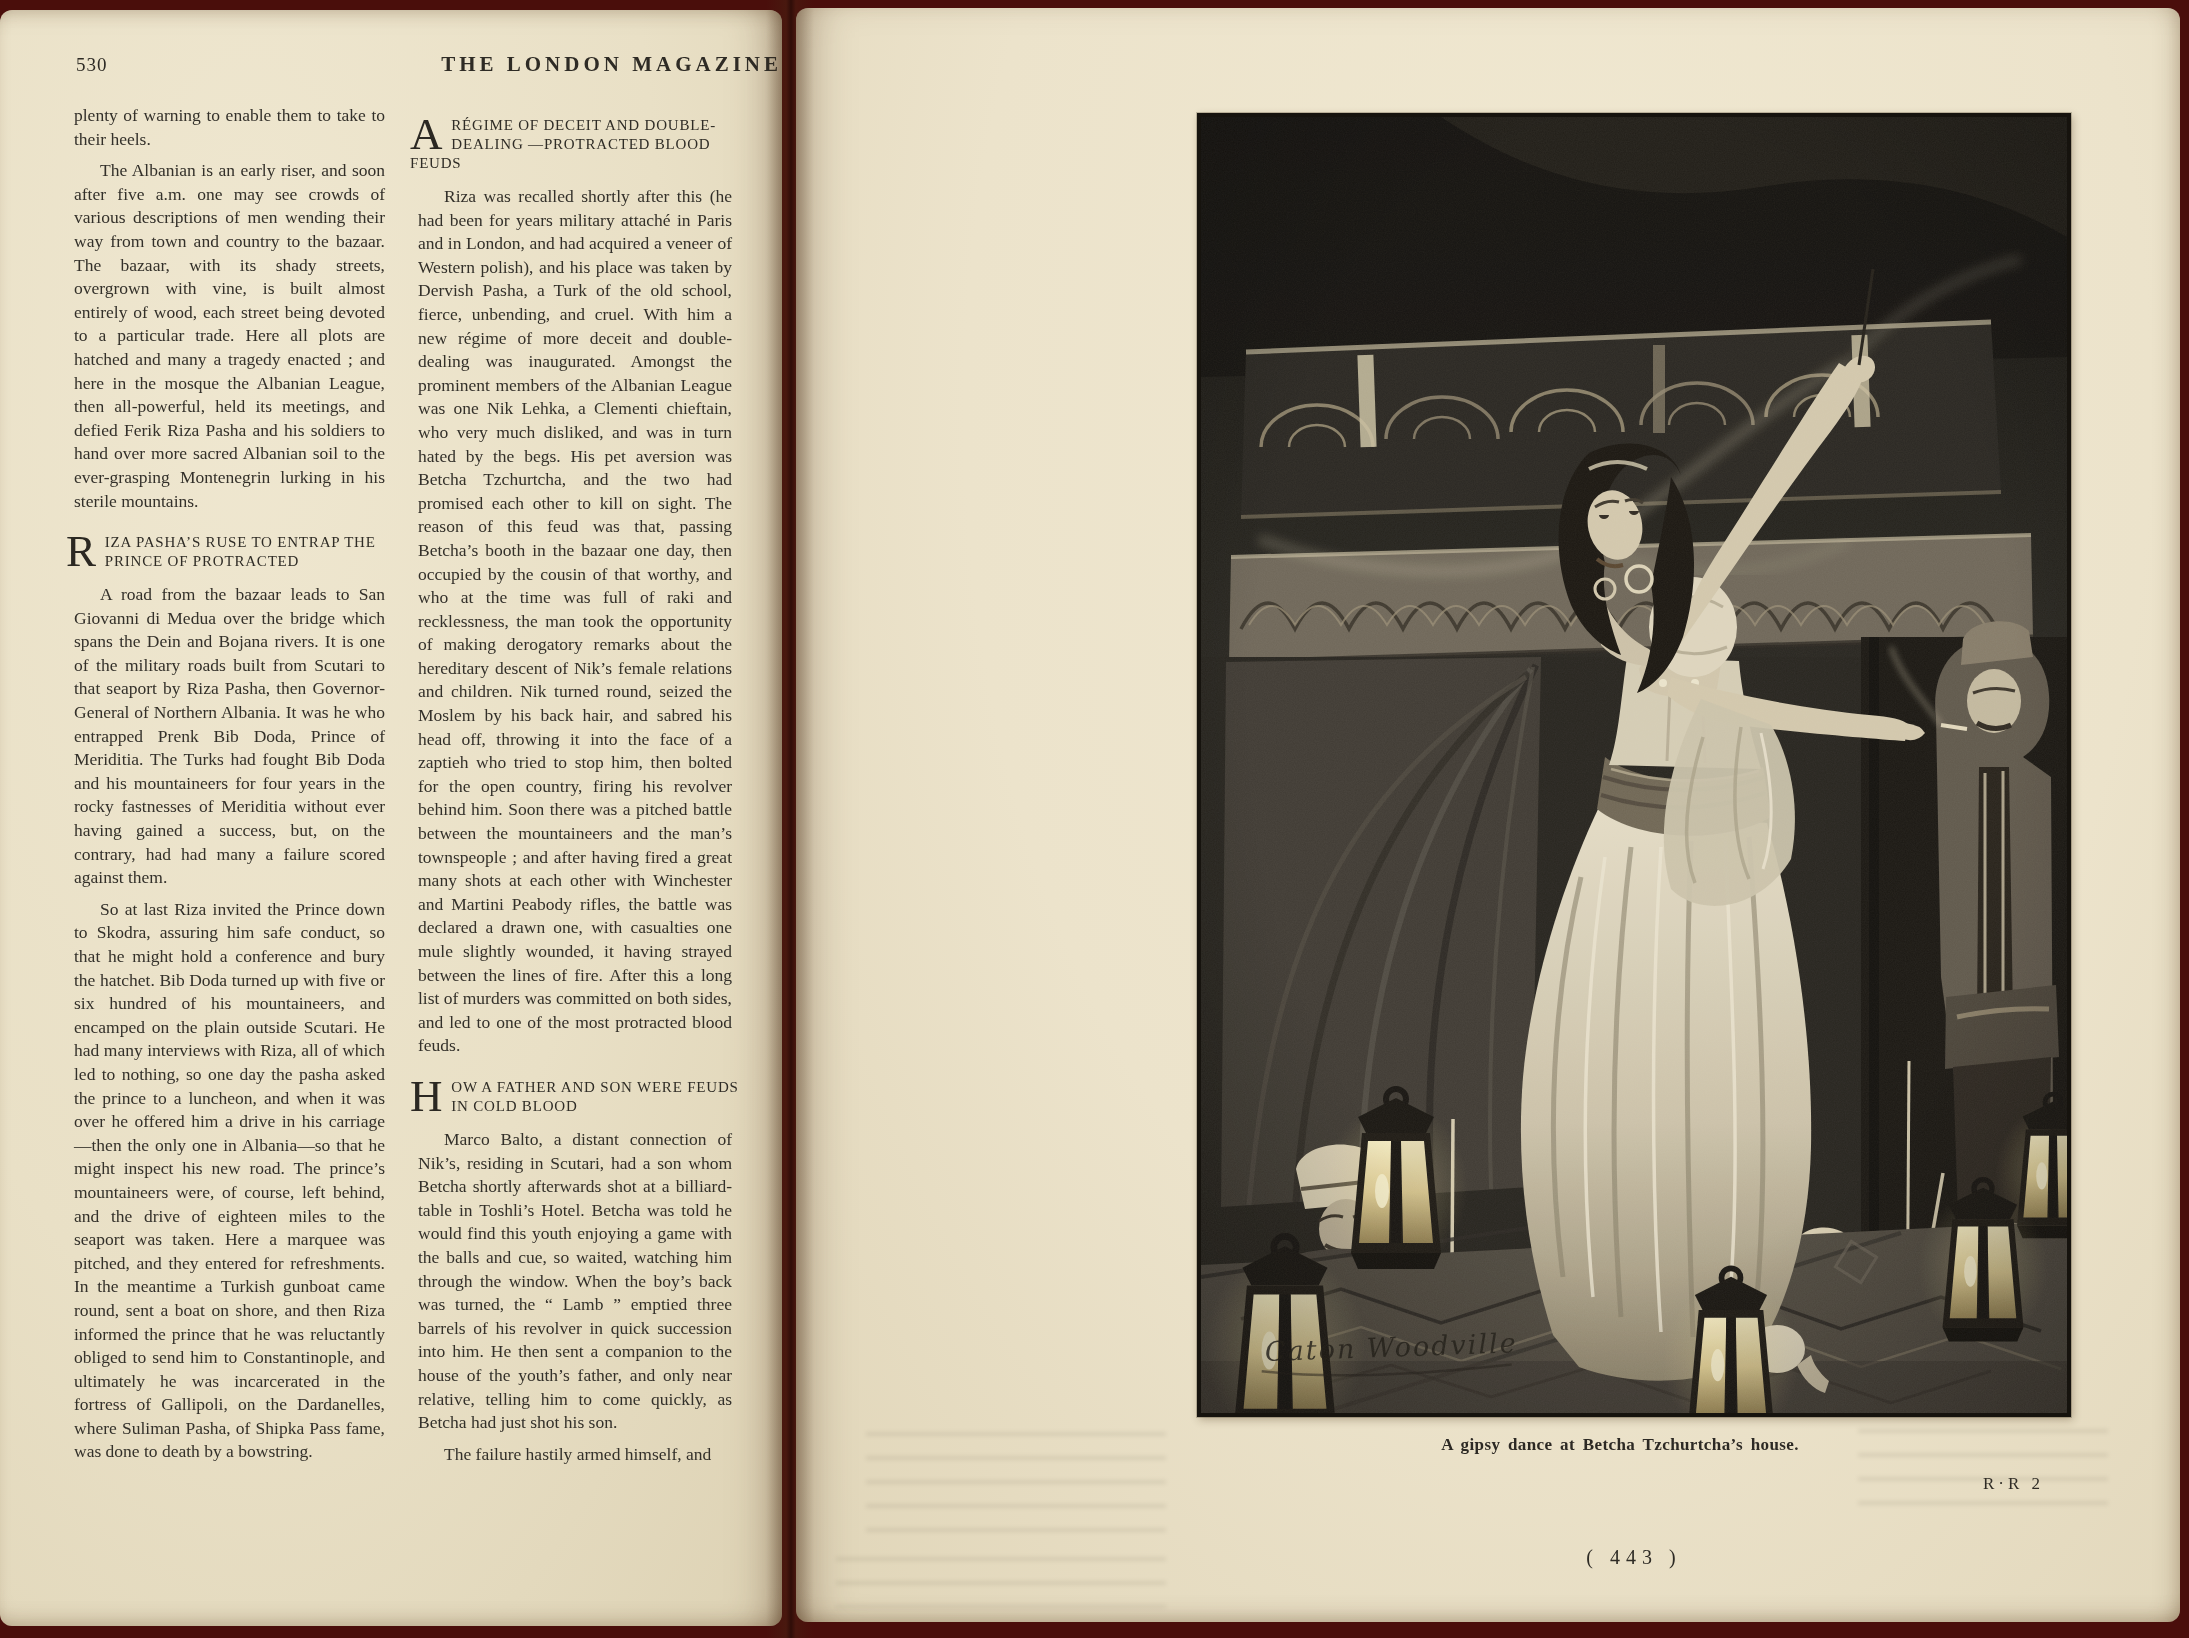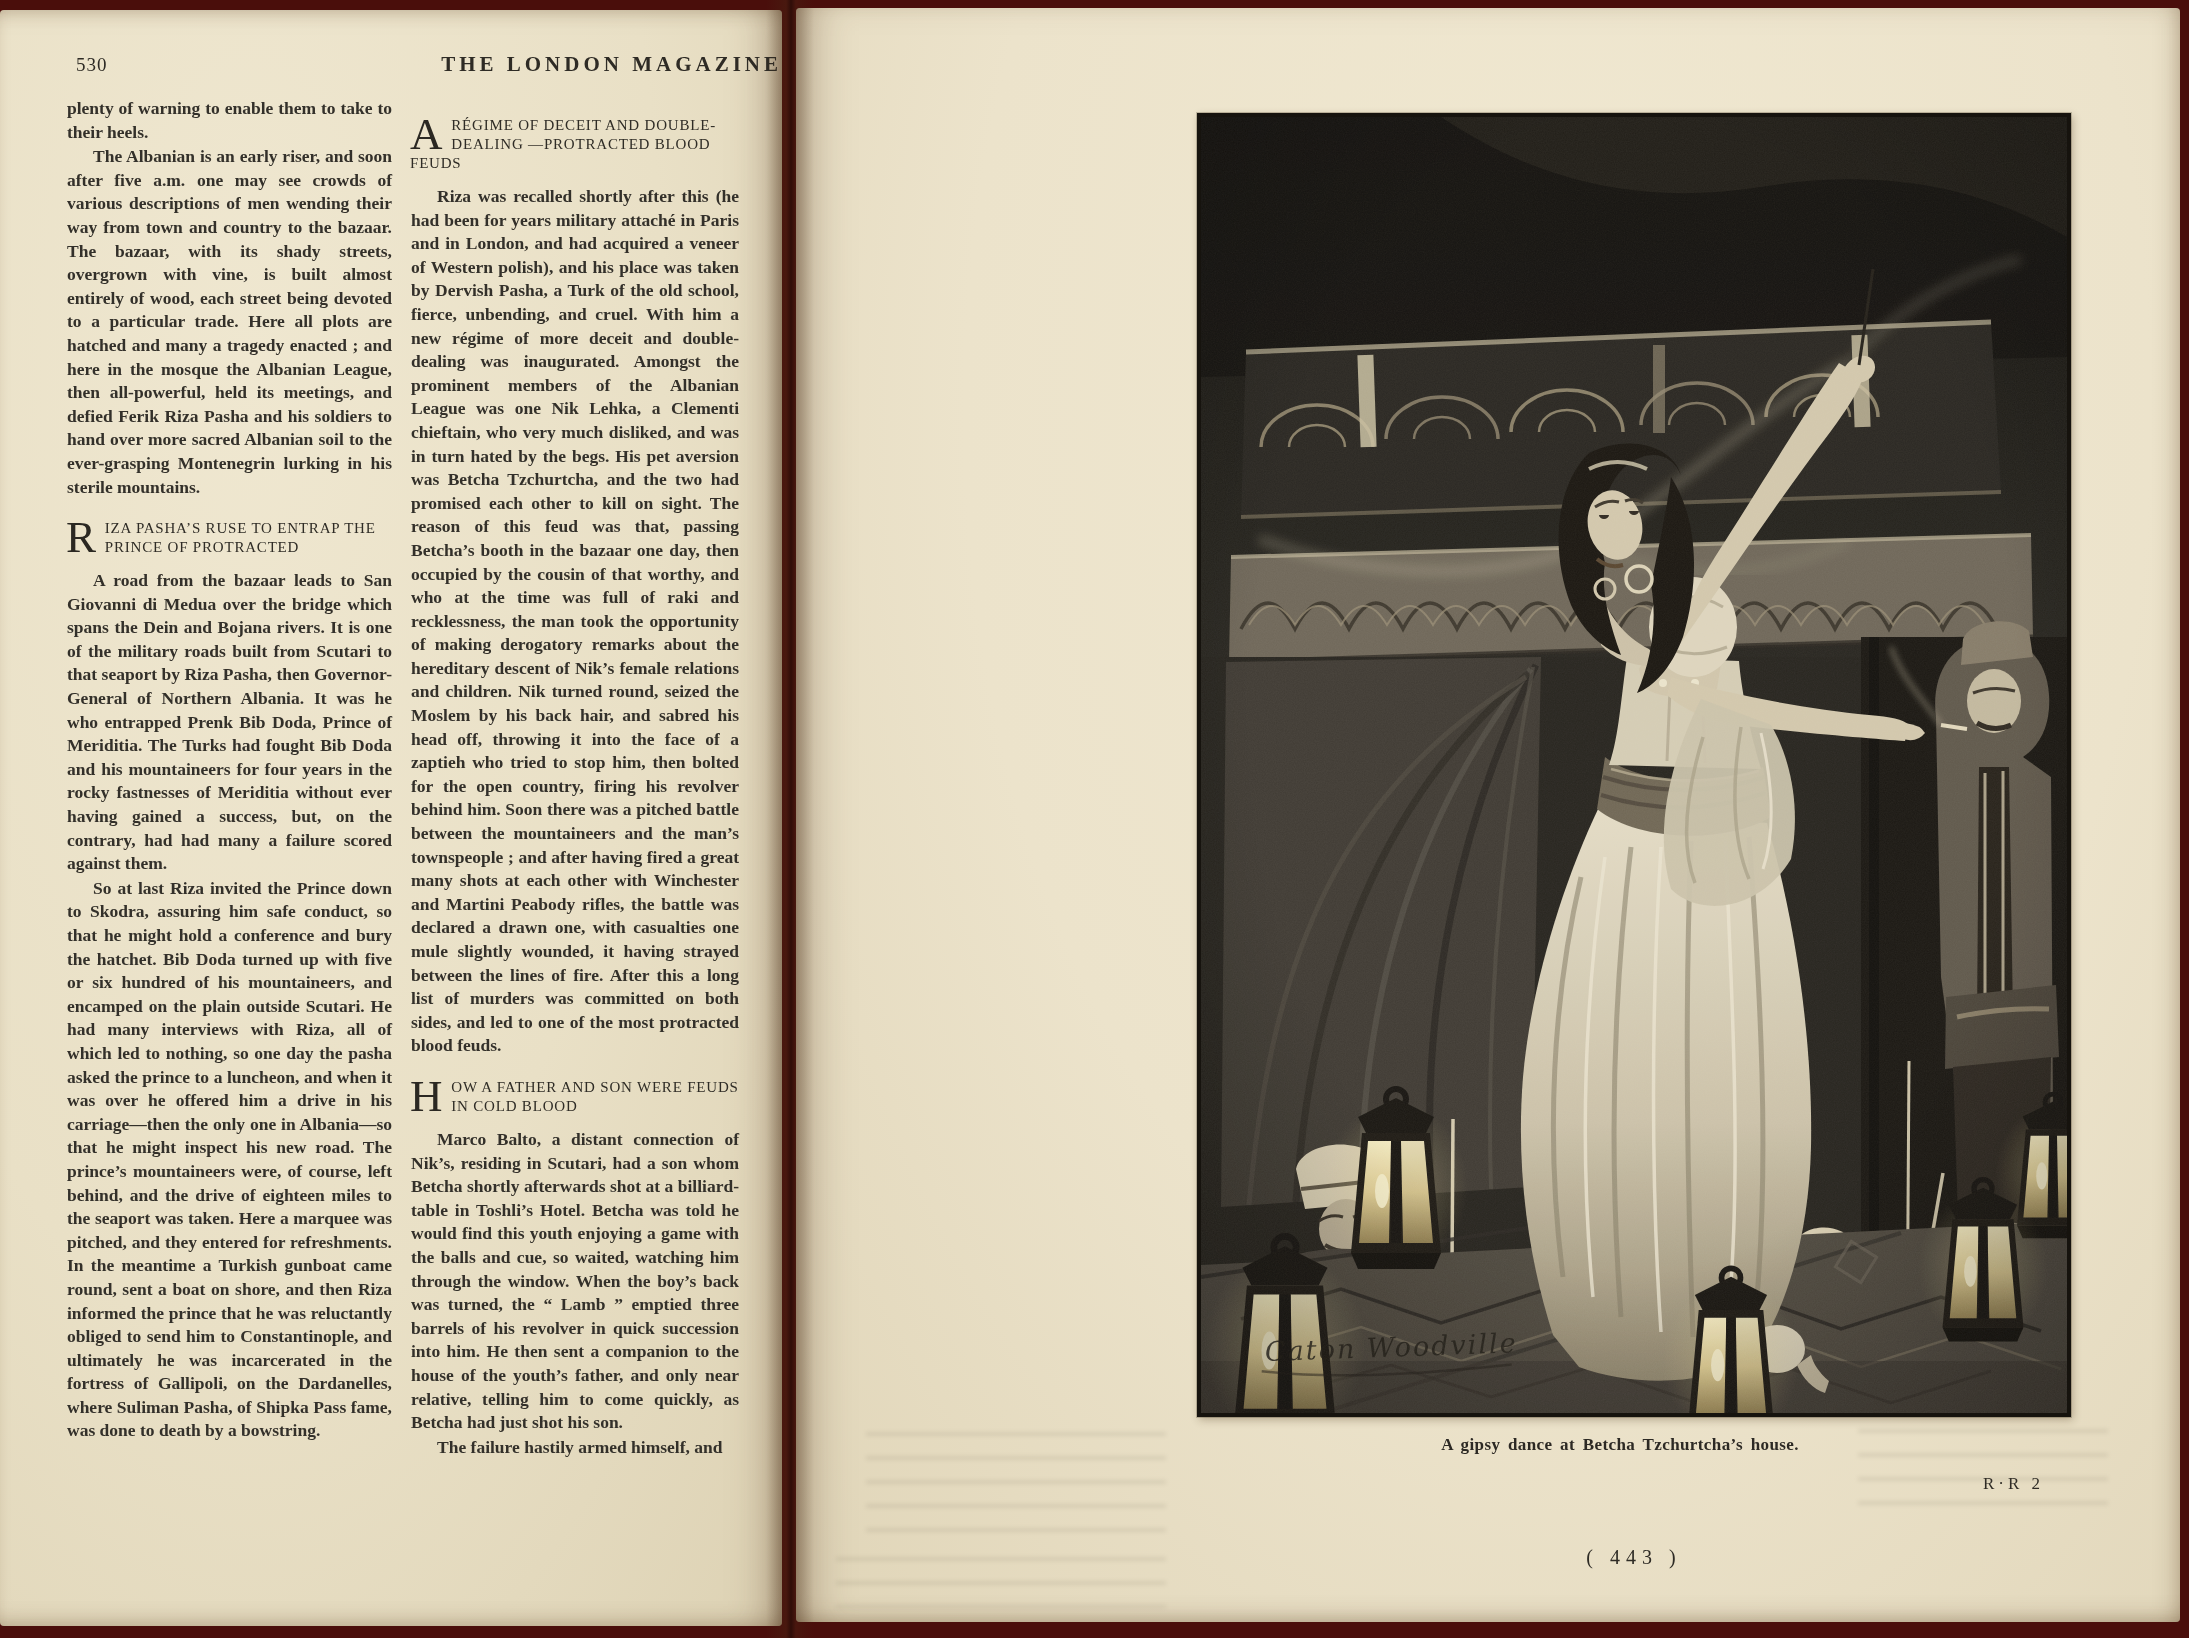--- a/index.html
+++ b/index.html
@@ -1,34 +1,34 @@
 <!DOCTYPE html>
 <html><head>
 <meta charset="utf-8">
 <style>
   html,body{margin:0;padding:0;}
   .stage{position:relative;width:2189px;height:1638px;background:#4a0e0b;overflow:hidden;
          font-family:"Liberation Serif","DejaVu Serif",serif;color:#33302a;}
-  .page{position:absolute;border-radius:4px;}
+  .page{position:absolute;border-radius:12px;}
   .page-left{left:0;top:10px;width:782px;height:1616px;
     background:radial-gradient(ellipse at 32% 22%, #efe7d0 0%, #e9e0c6 55%, #ddd2b4 100%);
     box-shadow:inset -34px 0 46px -30px rgba(80,50,25,.55), inset 0 -14px 22px -14px rgba(90,60,30,.35), inset 0 12px 18px -12px rgba(90,60,30,.3);}
   .page-right{left:796px;top:8px;width:1384px;height:1614px;
     background:radial-gradient(ellipse at 55% 25%, #f0e8d1 0%, #ece3cb 55%, #e0d5b8 100%);
     box-shadow:inset 36px 0 48px -30px rgba(80,50,25,.5), inset -16px 0 26px -16px rgba(90,60,30,.4), inset 0 -14px 22px -14px rgba(90,60,30,.35);}
   .gutter{position:absolute;left:766px;top:0;width:48px;height:1638px;pointer-events:none;
     background:linear-gradient(90deg, rgba(0,0,0,0) 0%, rgba(70,44,22,.34) 42%, rgba(25,12,6,.55) 52%, rgba(70,44,22,.28) 62%, rgba(0,0,0,0) 100%);}
   
   .runhead{position:absolute;left:0;top:42px;width:100%;text-align:right;
     font-size:21px;font-weight:700;letter-spacing:4px;color:#2e2b25;}
   .pagenum{position:absolute;left:76px;top:44px;font-size:19px;letter-spacing:1px;color:#2e2b25;}
   .col{position:absolute;top:86px;text-align:justify;font-size:17.5px;line-height:23.6px;color:#33302a;}
   .col-1{left:66px;width:327px;}
   .col-2{left:410px;width:330px;}
-  .para{margin:1px;font-weight:bold;}
+  .para{margin:8px;}
   .para.indent{text-indent:26px;}
   .sec-heading{margin:20px 0 12px 0;font-size:15px;line-height:19px;letter-spacing:.8px;
     color:#2f2c26;text-align:left;overflow:hidden;}
   .dropcap{float:left;font-size:45px;line-height:35px;margin:1px 8px 0 0;color:#2b2822;}
   
   .plate{position:absolute;left:401px;top:105px;width:866px;height:1296px;border:4px solid #16130e;
     background:#1a1916;box-shadow:0 0 0 1px rgba(60,50,30,.25), 2px 3px 8px rgba(70,45,20,.3);}
   .plate svg{display:block;}
   .caption{position:absolute;left:387px;top:1427px;width:874px;text-align:center;
     font-size:17px;font-weight:700;letter-spacing:.4px;word-spacing:3px;color:#2c2924;}

